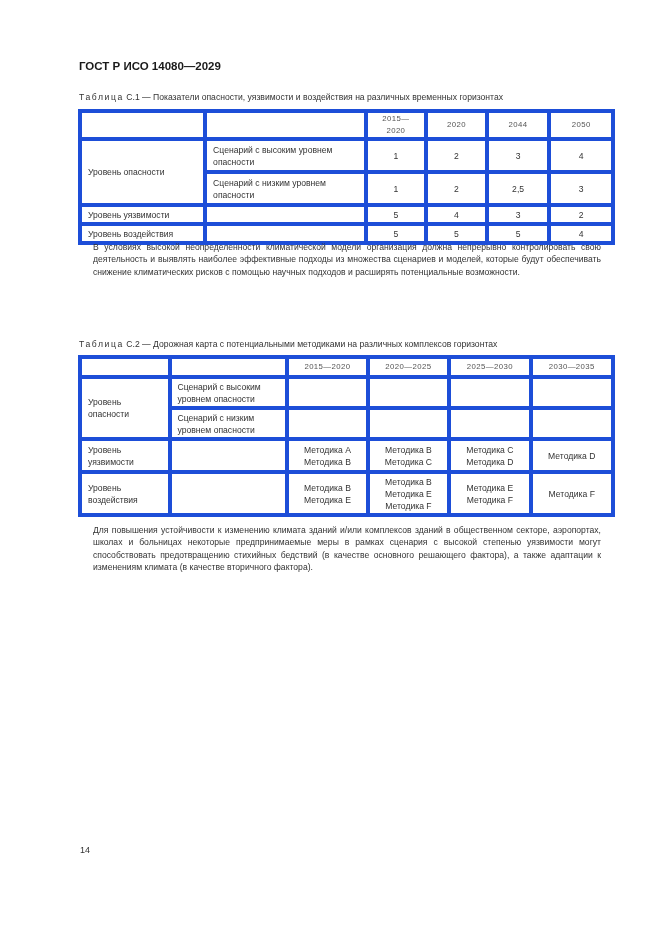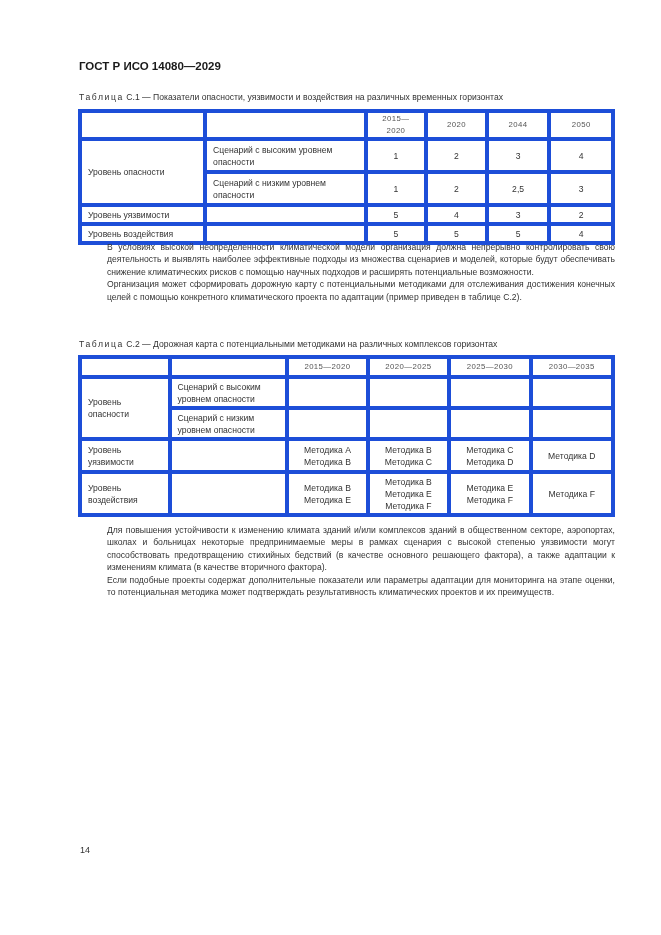--- a/index.html
+++ b/index.html
@@ -8,21 +8,21 @@
   .doc-header { position: absolute; left: 79px; top: 60px; font-size: 11.5px; font-weight: bold; color: #1a1a1a; }
   .caption { position: absolute; left: 79px; font-size: 8.6px; color: #333; white-space: nowrap; }
   .caption .sp { letter-spacing: 1.6px; margin-top: 34px; }
   table { position: absolute; border-collapse: collapse; font-size: 8.6px; color: #333; }
   td { border: 4px solid #1d4ed8; padding: 0 6px; vertical-align: middle; line-height: 12px; }
   .hdr td { height: 16px; font-size: 7.8px; text-align: center; letter-spacing: 0.4px; color: #555; }
   .hdr td { border-bottom: 2px solid #222; }
   .c { text-align: center; }
   #t1 { left: 78px; top: 109px; width: 537px; }
   #t2 { left: 78px; top: 355px; width: 537px; }
-  .para { position: absolute; left: 79px; width: 536px; font-size: 8.6px; line-height: 12.4px; color: #333; text-align: justify; }
+  .para { position: absolute; left: 65px; width: 536px; font-size: 8.6px; line-height: 12.4px; color: #333; text-align: justify; }
   .para .ind { padding-left: 28px; }
   .pagenum { position: absolute; left: 80px; top: 845px; font-size: 9px; color: #333; }
 </style>
 </head>
 <body>
 
 <div class="doc-header">ГОСТ Р ИСО 14080—2029</div>
 
 <div class="caption" style="top:92px;"><span class="sp">Таблица</span><span> С.1 — Показатели опасности, уязвимости и воздействия на различных временных горизонтах</span></div>
 
@@ -73,21 +73,20 @@
     <td class="c">5</td>
     <td class="c">5</td>
     <td class="c">5</td>
     <td class="c">4</td>
   </tr>
 </tbody>
   </table>
 
 <div class="para" style="top:241px;">
   <div class="ind">В условиях высокой неопределенности климатической модели организация должна непрерывно контролировать свою деятельность и выявлять наиболее эффективные подходы из множества сценариев и моделей, которые будут обеспечивать снижение климатических рисков с помощью научных подходов и расширять потенциальные возможности.</div>
-  <div class="ind">Организация может сформировать дорожную карту с потенциальными методиками для отслеживания достижения конечных целей с помощью конкретного климатического проекта по адаптации (пример приведен в таблице С.2).</div>
 </div>
 
 <div class="caption" style="top:339px;"><span class="sp">Таблица</span><span> С.2 — Дорожная карта с потенциальными методиками на различных комплексов горизонтах</span></div>
 
 <table id="t2">
   <colgroup>
       <col style="width:90px">
       <col style="width:119px">
       <col style="width:81px">
       <col style="width:82px">
@@ -139,16 +138,15 @@
 Методика F</td>
     <td class="c" style="white-space:pre-line">Методика E
 Методика F</td>
     <td class="c" style="white-space:pre-line">Методика F</td>
   </tr>
 </tbody>
   </table>
 
 <div class="para" style="top:524px;">
   <div class="ind">Для повышения устойчивости к изменению климата зданий и/или комплексов зданий в общественном секторе, аэропортах, школах и больницах некоторые предпринимаемые меры в рамках сценария с высокой степенью уязвимости могут способствовать предотвращению стихийных бедствий (в качестве основного решающего фактора), а также адаптации к изменениям климата (в качестве вторичного фактора).</div>
-  <div class="ind">Если подобные проекты содержат дополнительные показатели или параметры адаптации для мониторинга на этапе оценки, то потенциальная методика может подтверждать результативность климатических проектов и их преимуществ.</div>
 </div>
 
 <div class="pagenum">14</div>
 
 </body></html>

